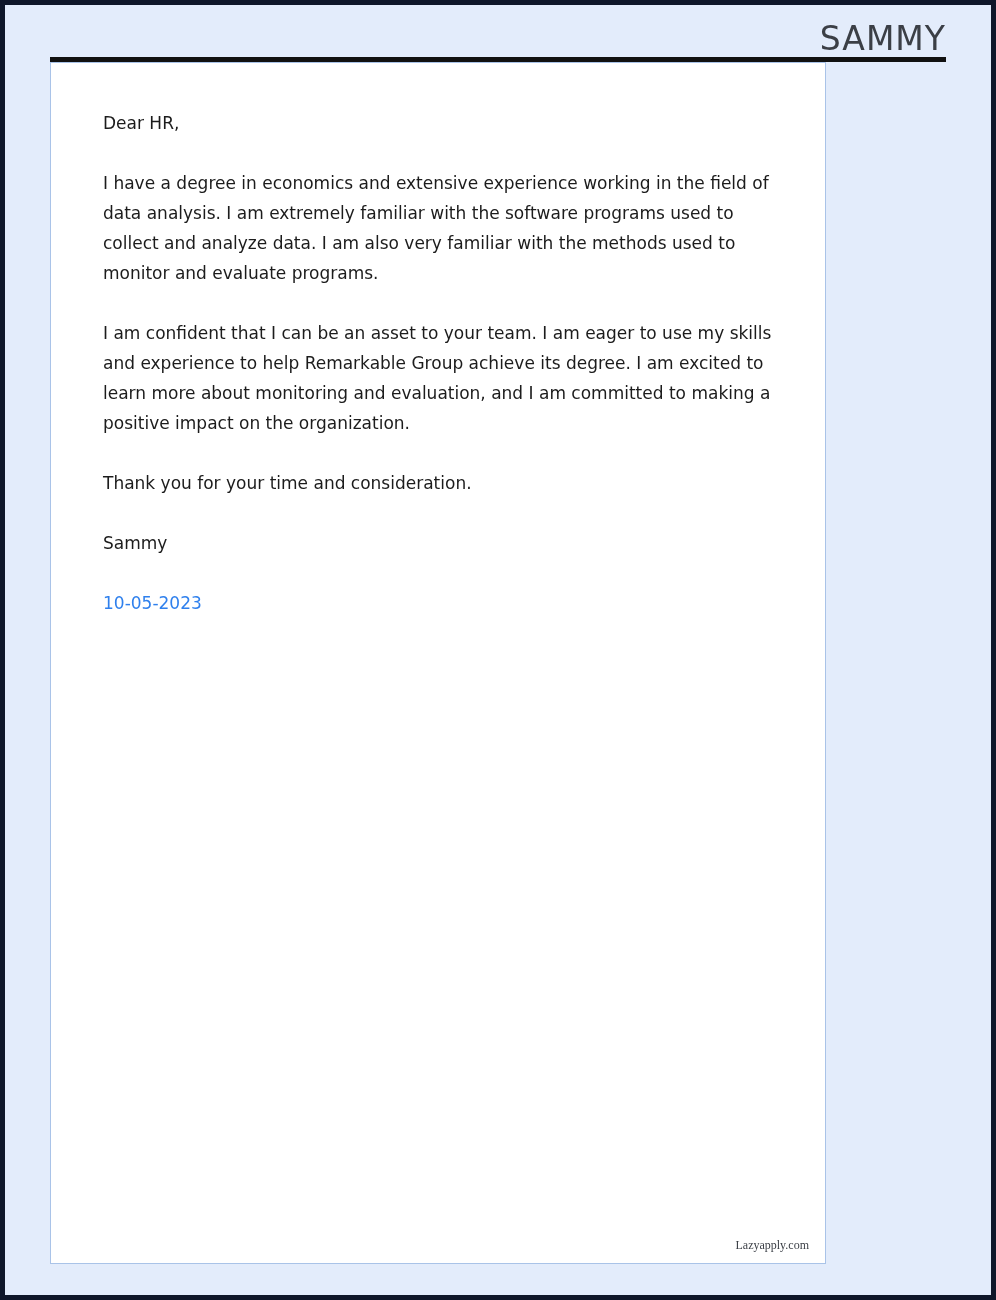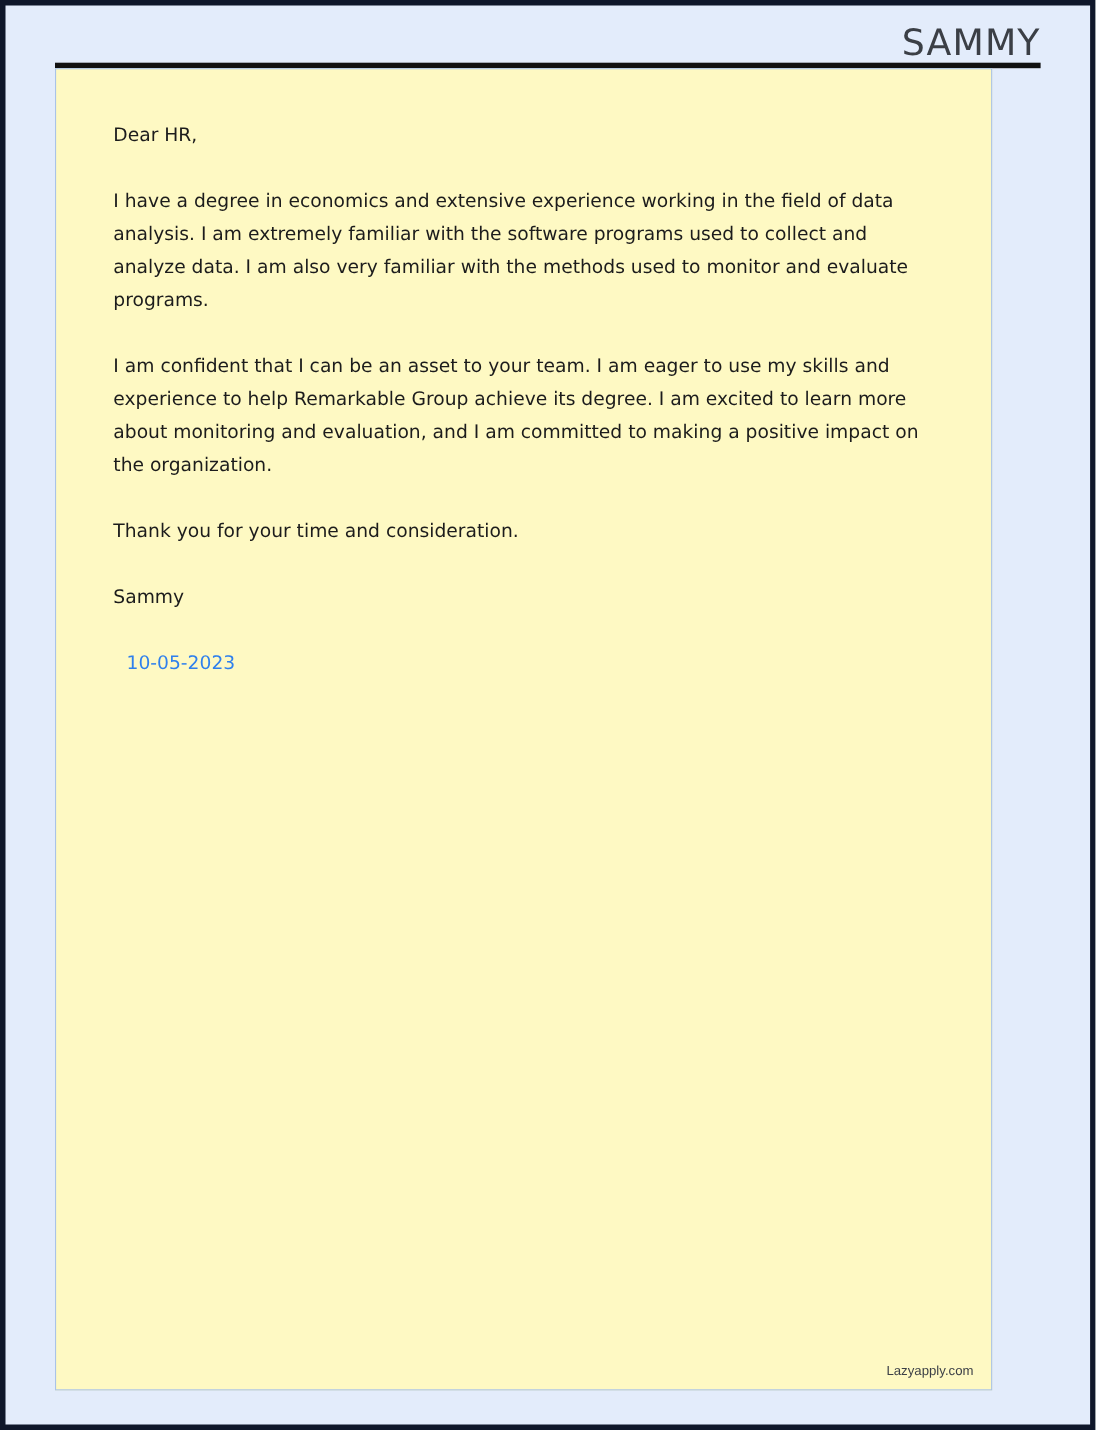--- a/index.html
+++ b/index.html
@@ -44,49 +44,49 @@
     left: 0;
     right: 0;
     top: 38px;
     height: 5px;
     background: #111111;
   }
   .letter {
     position: absolute;
     left: 45px;
     top: 57px;
-    width: 852px;
+    width: 776px;
     height: 1202px;
     box-sizing: border-box;
-    background: #fef9c3;
+    background: #ffffff;
     border: 1px solid #a9c3e8;
   }
   .letter-body {
     padding: 45px 52px 0 52px;
   }
   .para {
     font-family: "DejaVu Sans", sans-serif;
     font-size: 17px;
     line-height: 30px;
     color: #1c1c1c;
     margin: 0 0 30px 0;
     max-width: 790px;
   }
   .date {
     font-family: "DejaVu Sans", sans-serif;
     font-size: 17px;
     line-height: 30px;
     color: #2f80ed;
-    margin: 12px;
+    margin: 0;
   }
   .footer {
     position: absolute;
     right: 16px;
     bottom: 10px;
-    font-family: Liberation Sans, sans-serif;
+    font-family: Liberation Serif, serif;
     font-size: 12px;
     color: #3b3f46;
   }
 </style>
 </head>
 <body>
 
 <div class="page">
 
   <div class="brand-bar">

